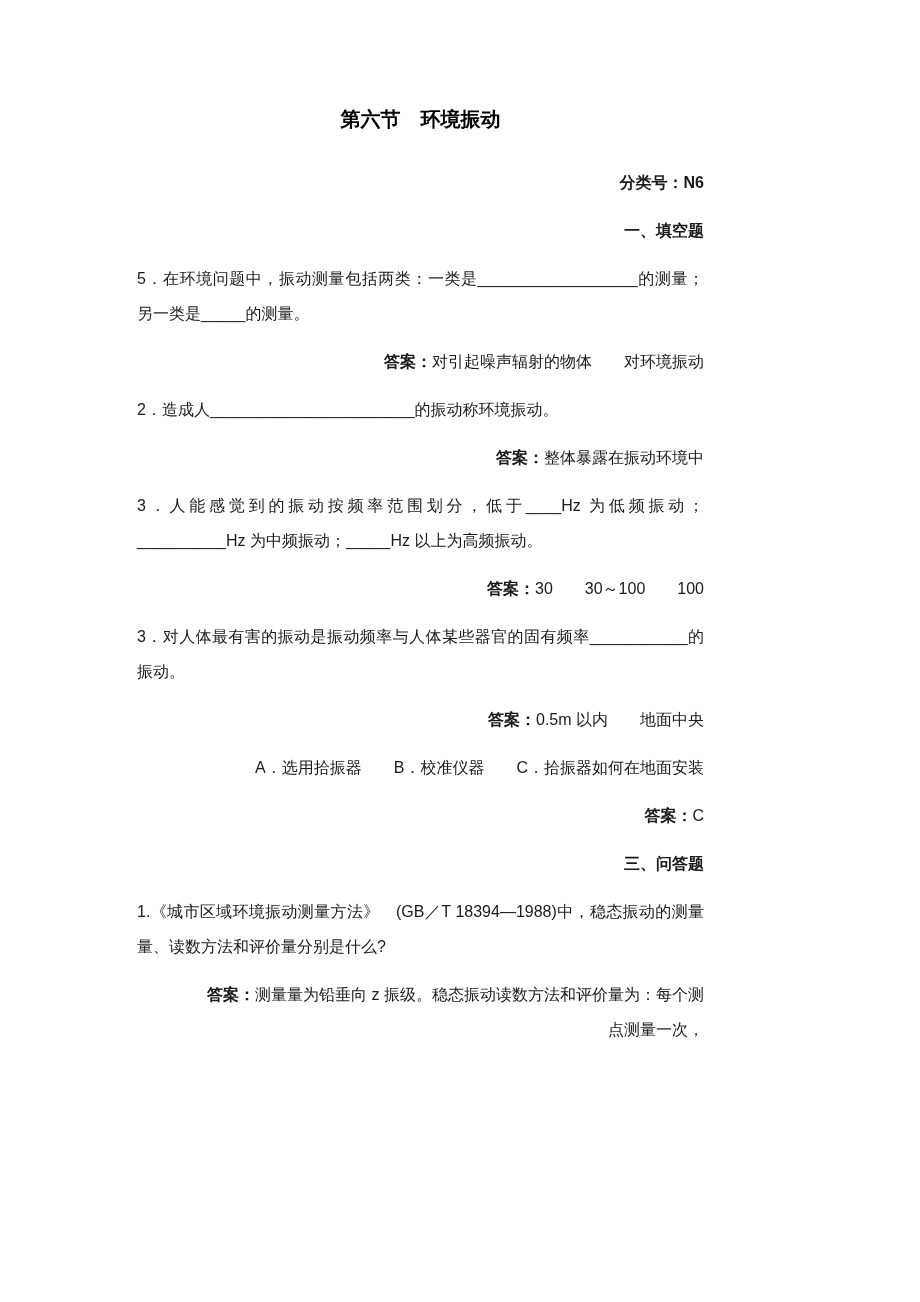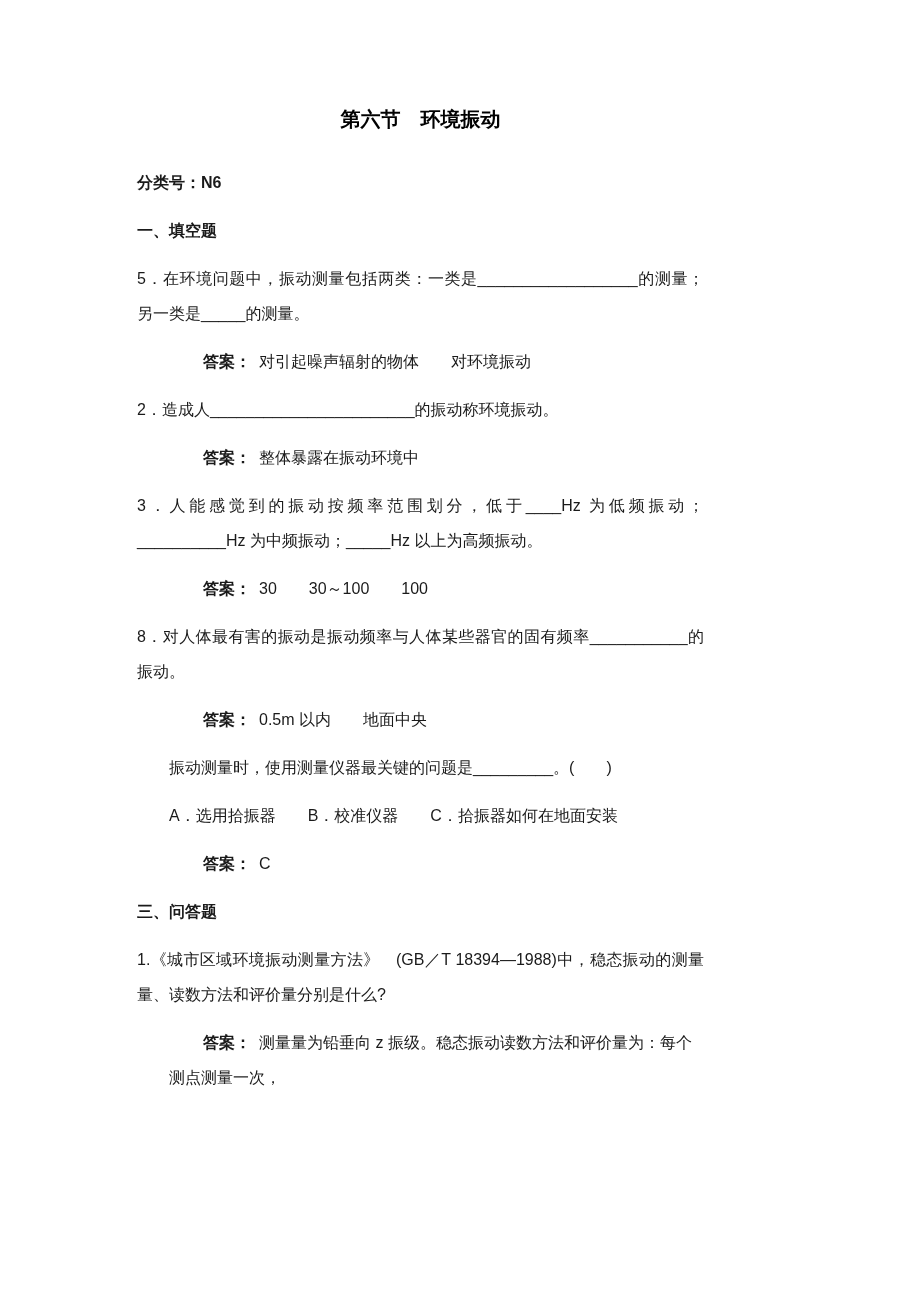--- a/index.html
+++ b/index.html
@@ -27,37 +27,37 @@
       text-align: center;
       margin: 0 0 32px 0;
       color: #000000;
     }
     p, h2 {
       font-size: 16px;
       line-height: 35px;
       margin: 0 0 13px 0;
       font-weight: 400;
       color: #1a1a1a;
+      text-align: right;
     }
     h2.sec, p.meta {
       font-weight: 700;
     }
     .q {
       text-align: justify;
     }
     .indent {
       padding-left: 32px;
     }
     .alabel {
       font-weight: 700;
       margin-left: 34px;
     }
     .atext {
       font-weight: 400;
-      margin-left: 8px;
     }
   </style>
 </head>
 <body>
 
 <div class="page">
 
   <h1 class="doc-title">第六节　环境振动</h1>
 
   <p class="meta">分类号：N6</p>
@@ -66,26 +66,25 @@
 
   <p class="q">5．在环境问题中，振动测量包括两类：一类是__________________的测量；另一类是_____的测量。</p>
   <p class="indent"><b class="alabel">答案：</b><span class="atext">对引起噪声辐射的物体　　对环境振动</span></p>
 
   <p class="q">2．造成人_______________________的振动称环境振动。</p>
   <p class="indent"><b class="alabel">答案：</b><span class="atext">整体暴露在振动环境中</span></p>
 
   <p class="q">3．人能感觉到的振动按频率范围划分，低于____Hz 为低频振动；__________Hz 为中频振动；_____Hz 以上为高频振动。</p>
   <p class="indent"><b class="alabel">答案：</b><span class="atext">30　　30～100　　100</span></p>
 
-  <p class="q">8．对人体最有害的振动是振动频率与人体某些器官的固有频率___________的振动。</p>
+  <p class="q">3．对人体最有害的振动是振动频率与人体某些器官的固有频率___________的振动。</p>
 
   <p class="indent"><b class="alabel">答案：</b><span class="atext">0.5m 以内　　地面中央</span></p>
 
 
-  <p class="indent">振动测量时，使用测量仪器最关键的问题是_________。(　　)</p>
   <p class="indent">A．选用拾振器　　B．校准仪器　　C．拾振器如何在地面安装</p>
   <p class="indent"><b class="alabel">答案：</b><span class="atext">C</span></p>
 
   <h2 class="sec">三、问答题</h2>
 
   <p class="q">1.《城市区域环境振动测量方法》　(GB／T 18394—1988)中，稳态振动的测量量、读数方法和评价量分别是什么?</p>
   <p class="indent"><b class="alabel">答案：</b><span class="atext">测量量为铅垂向 z 振级。稳态振动读数方法和评价量为：每个测点测量一次，</span></p>
 
 </div>
 

